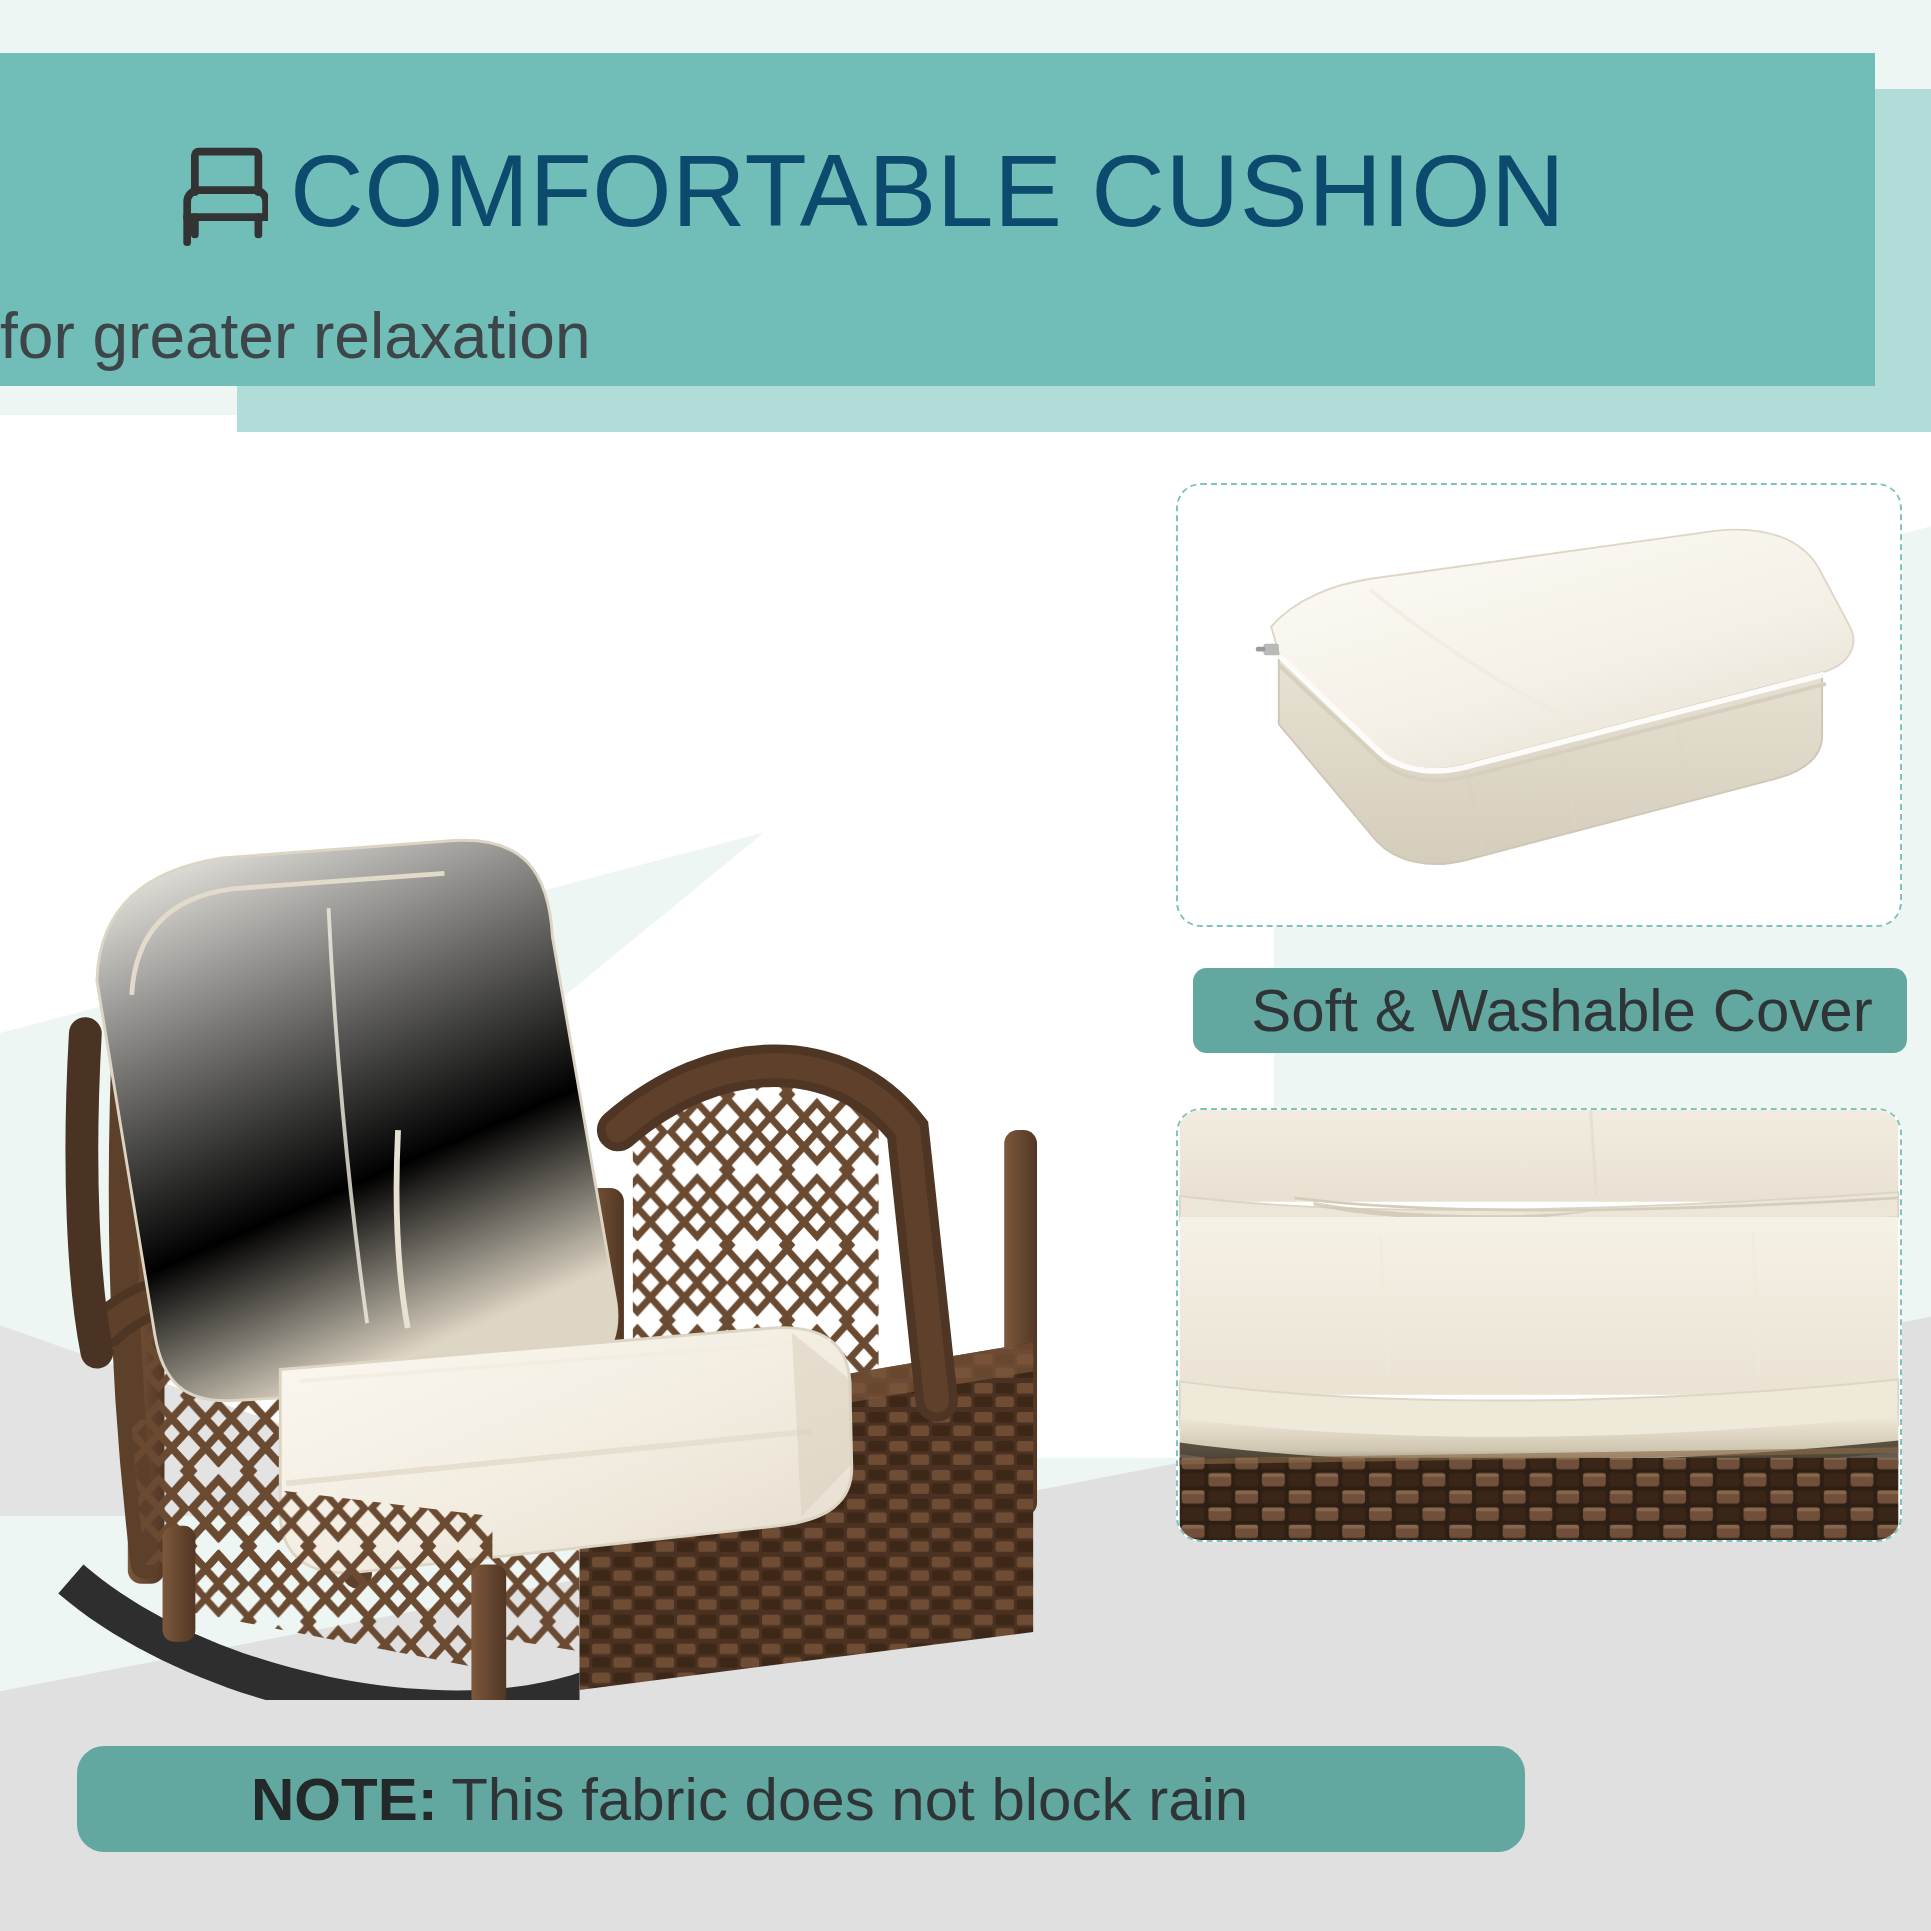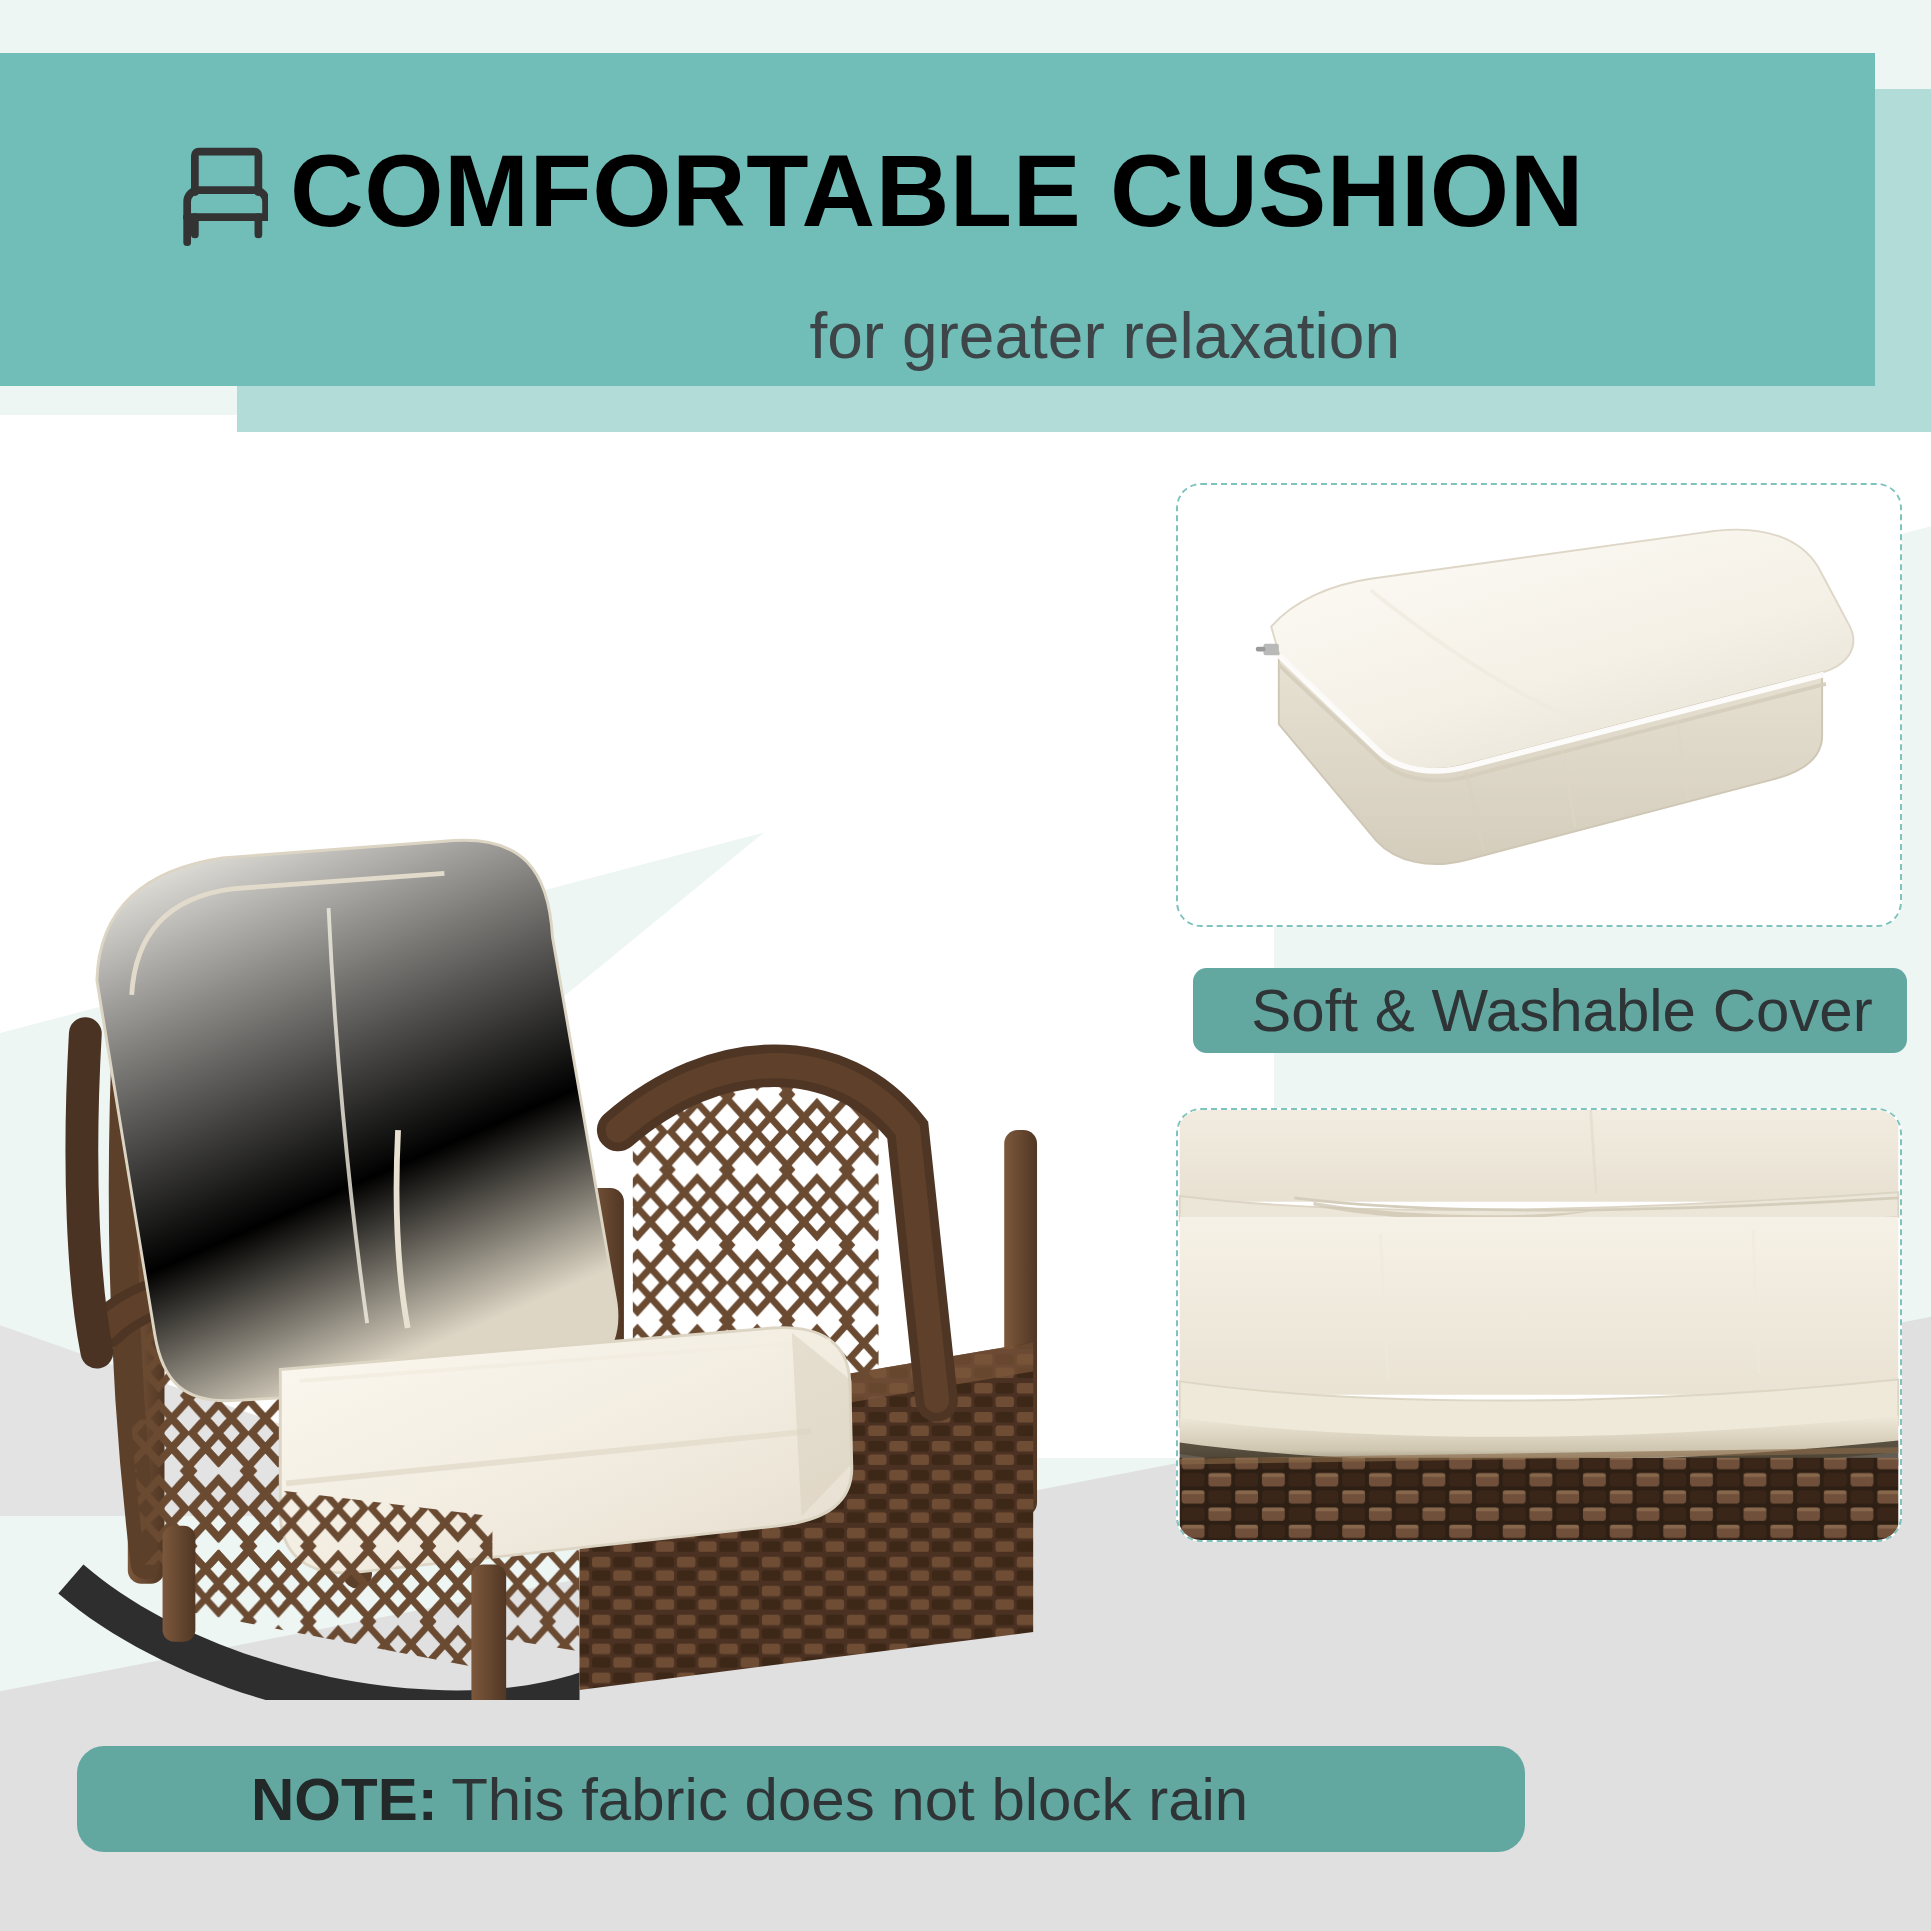--- a/index.html
+++ b/index.html
@@ -67,31 +67,31 @@
   .chair-icon{
     position:absolute; left:166px; top:89px;
     width:102px; height:106px;
   }
   .chair-icon svg{ display:block; width:100%; height:100%; }
 
   .title{
     position:absolute; left:290px; top:85px;
     width:1448px;
     font-size:102px;
-    font-weight:bold;
+    font-weight:normal;
     letter-spacing:0.5px;
-    color:#000000;
+    color:#0c4a6e;
     font-family:"Liberation Sans Narrow","Liberation Sans",sans-serif;
     line-height:1.05;
     white-space:nowrap;
   }
   .subtitle{
     position:absolute; left:0; top:246px;
     width:1400px;
-    text-align:right;
+    text-align:left;
     font-size:64px;
     font-weight:normal;
     color:#3d4548;
     font-family:"Liberation Sans Narrow","Liberation Sans",sans-serif;
     white-space:nowrap;
   }
 
   
   .hero{
     position:absolute; left:39px; top:454px;

